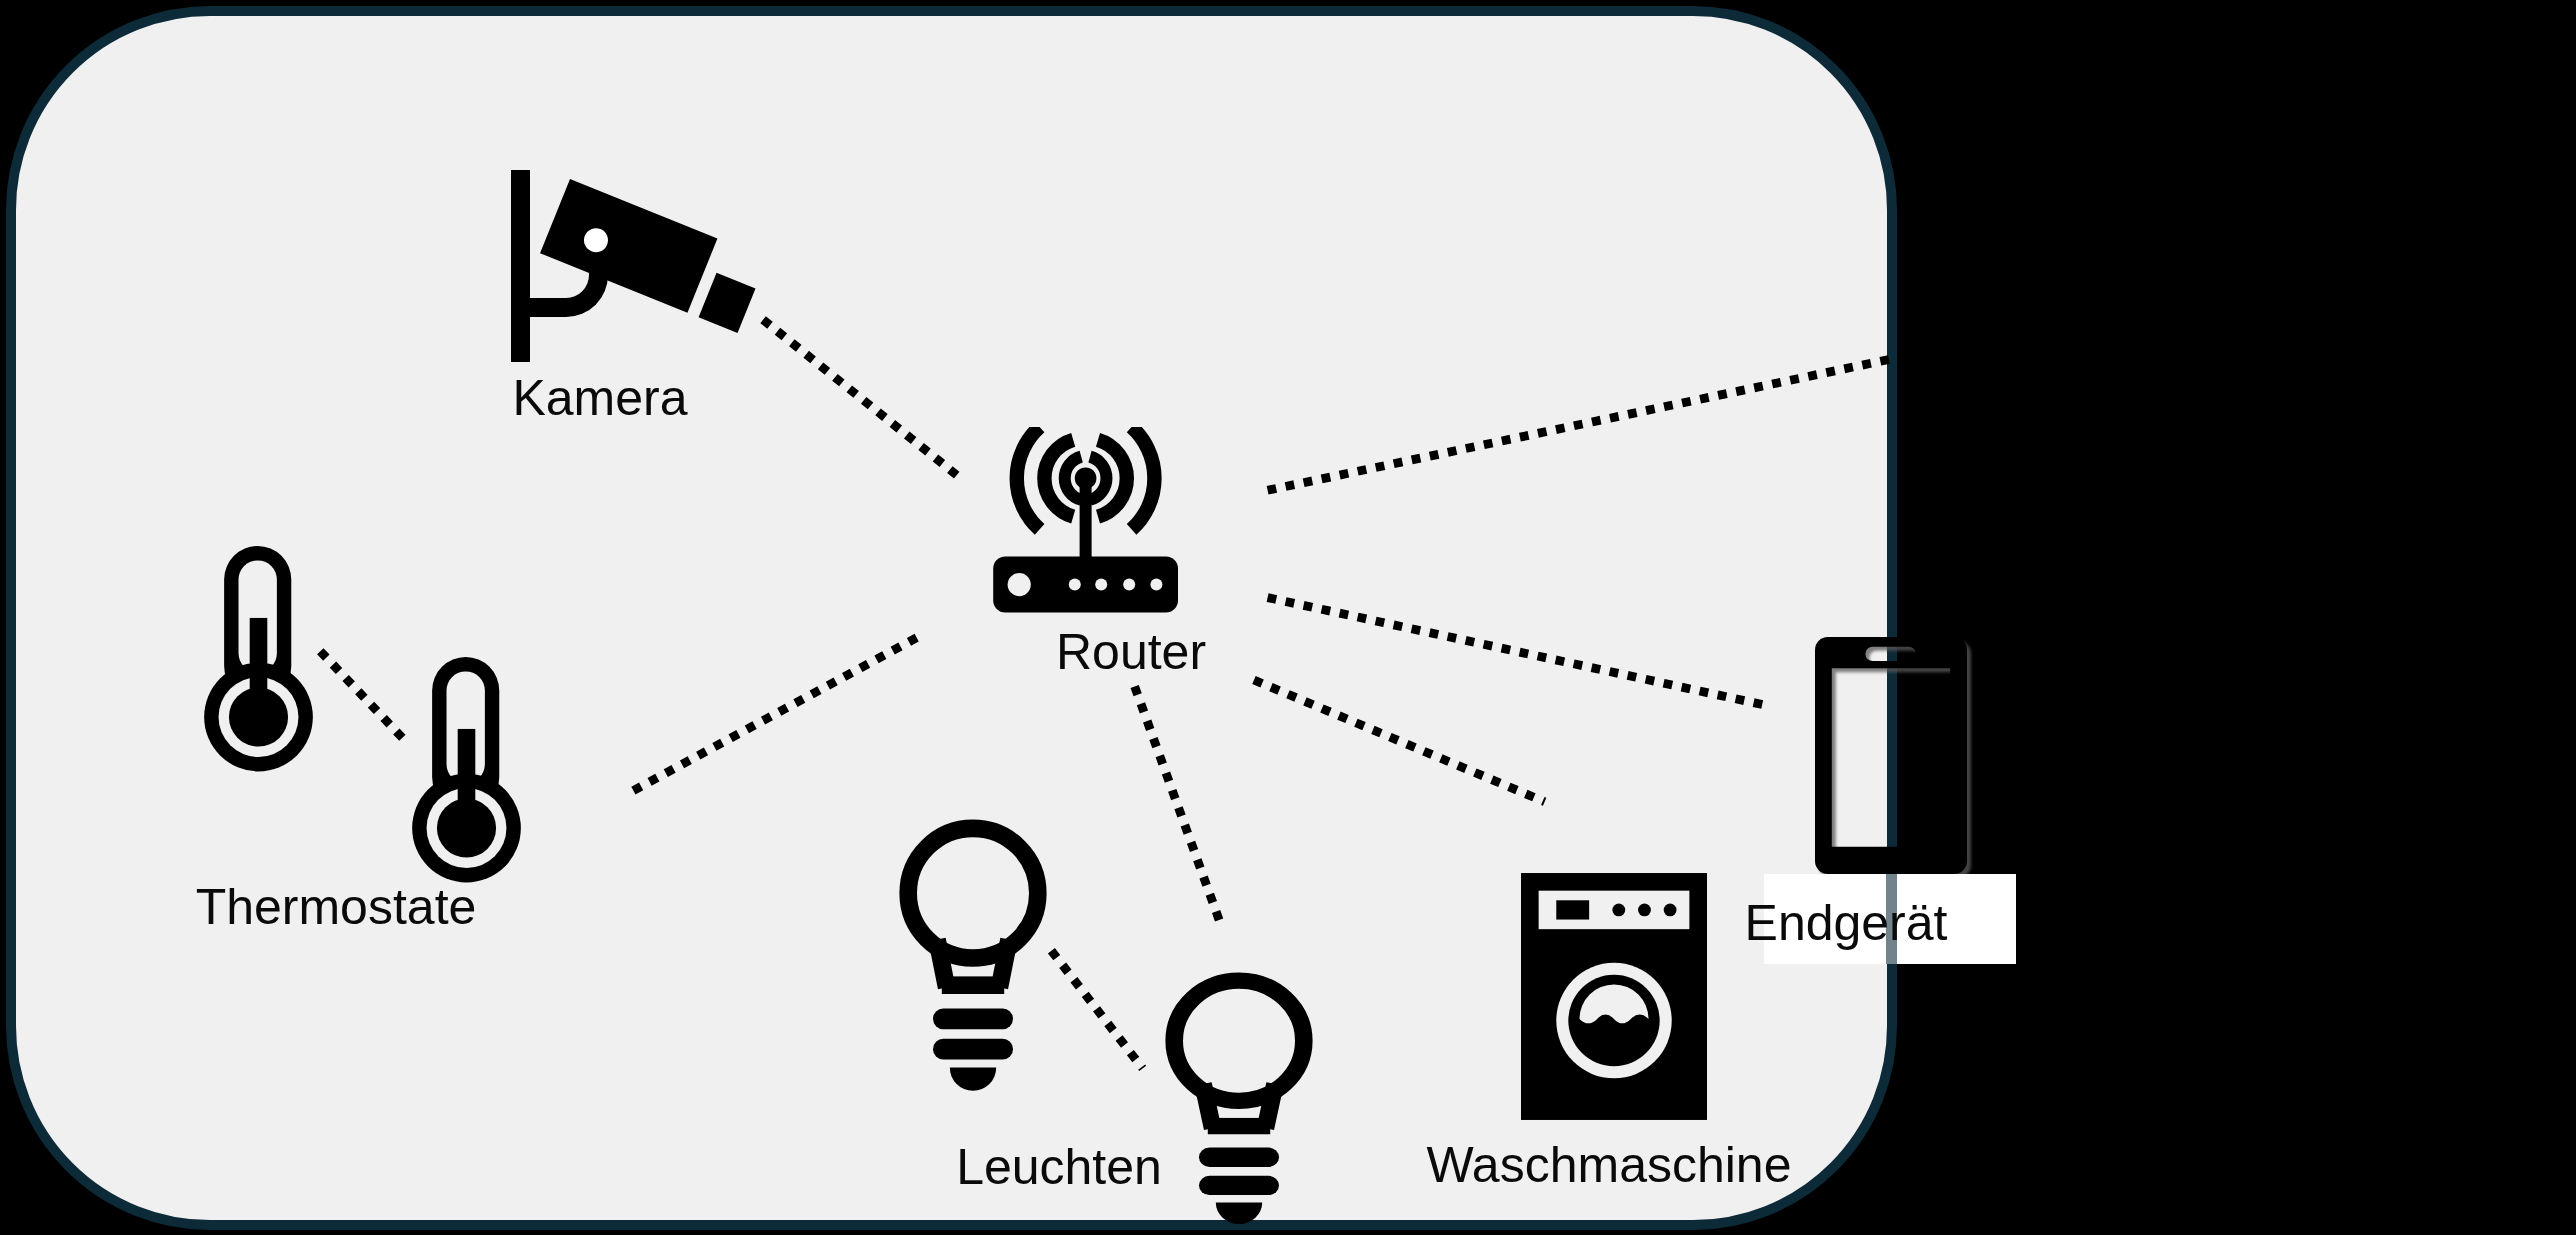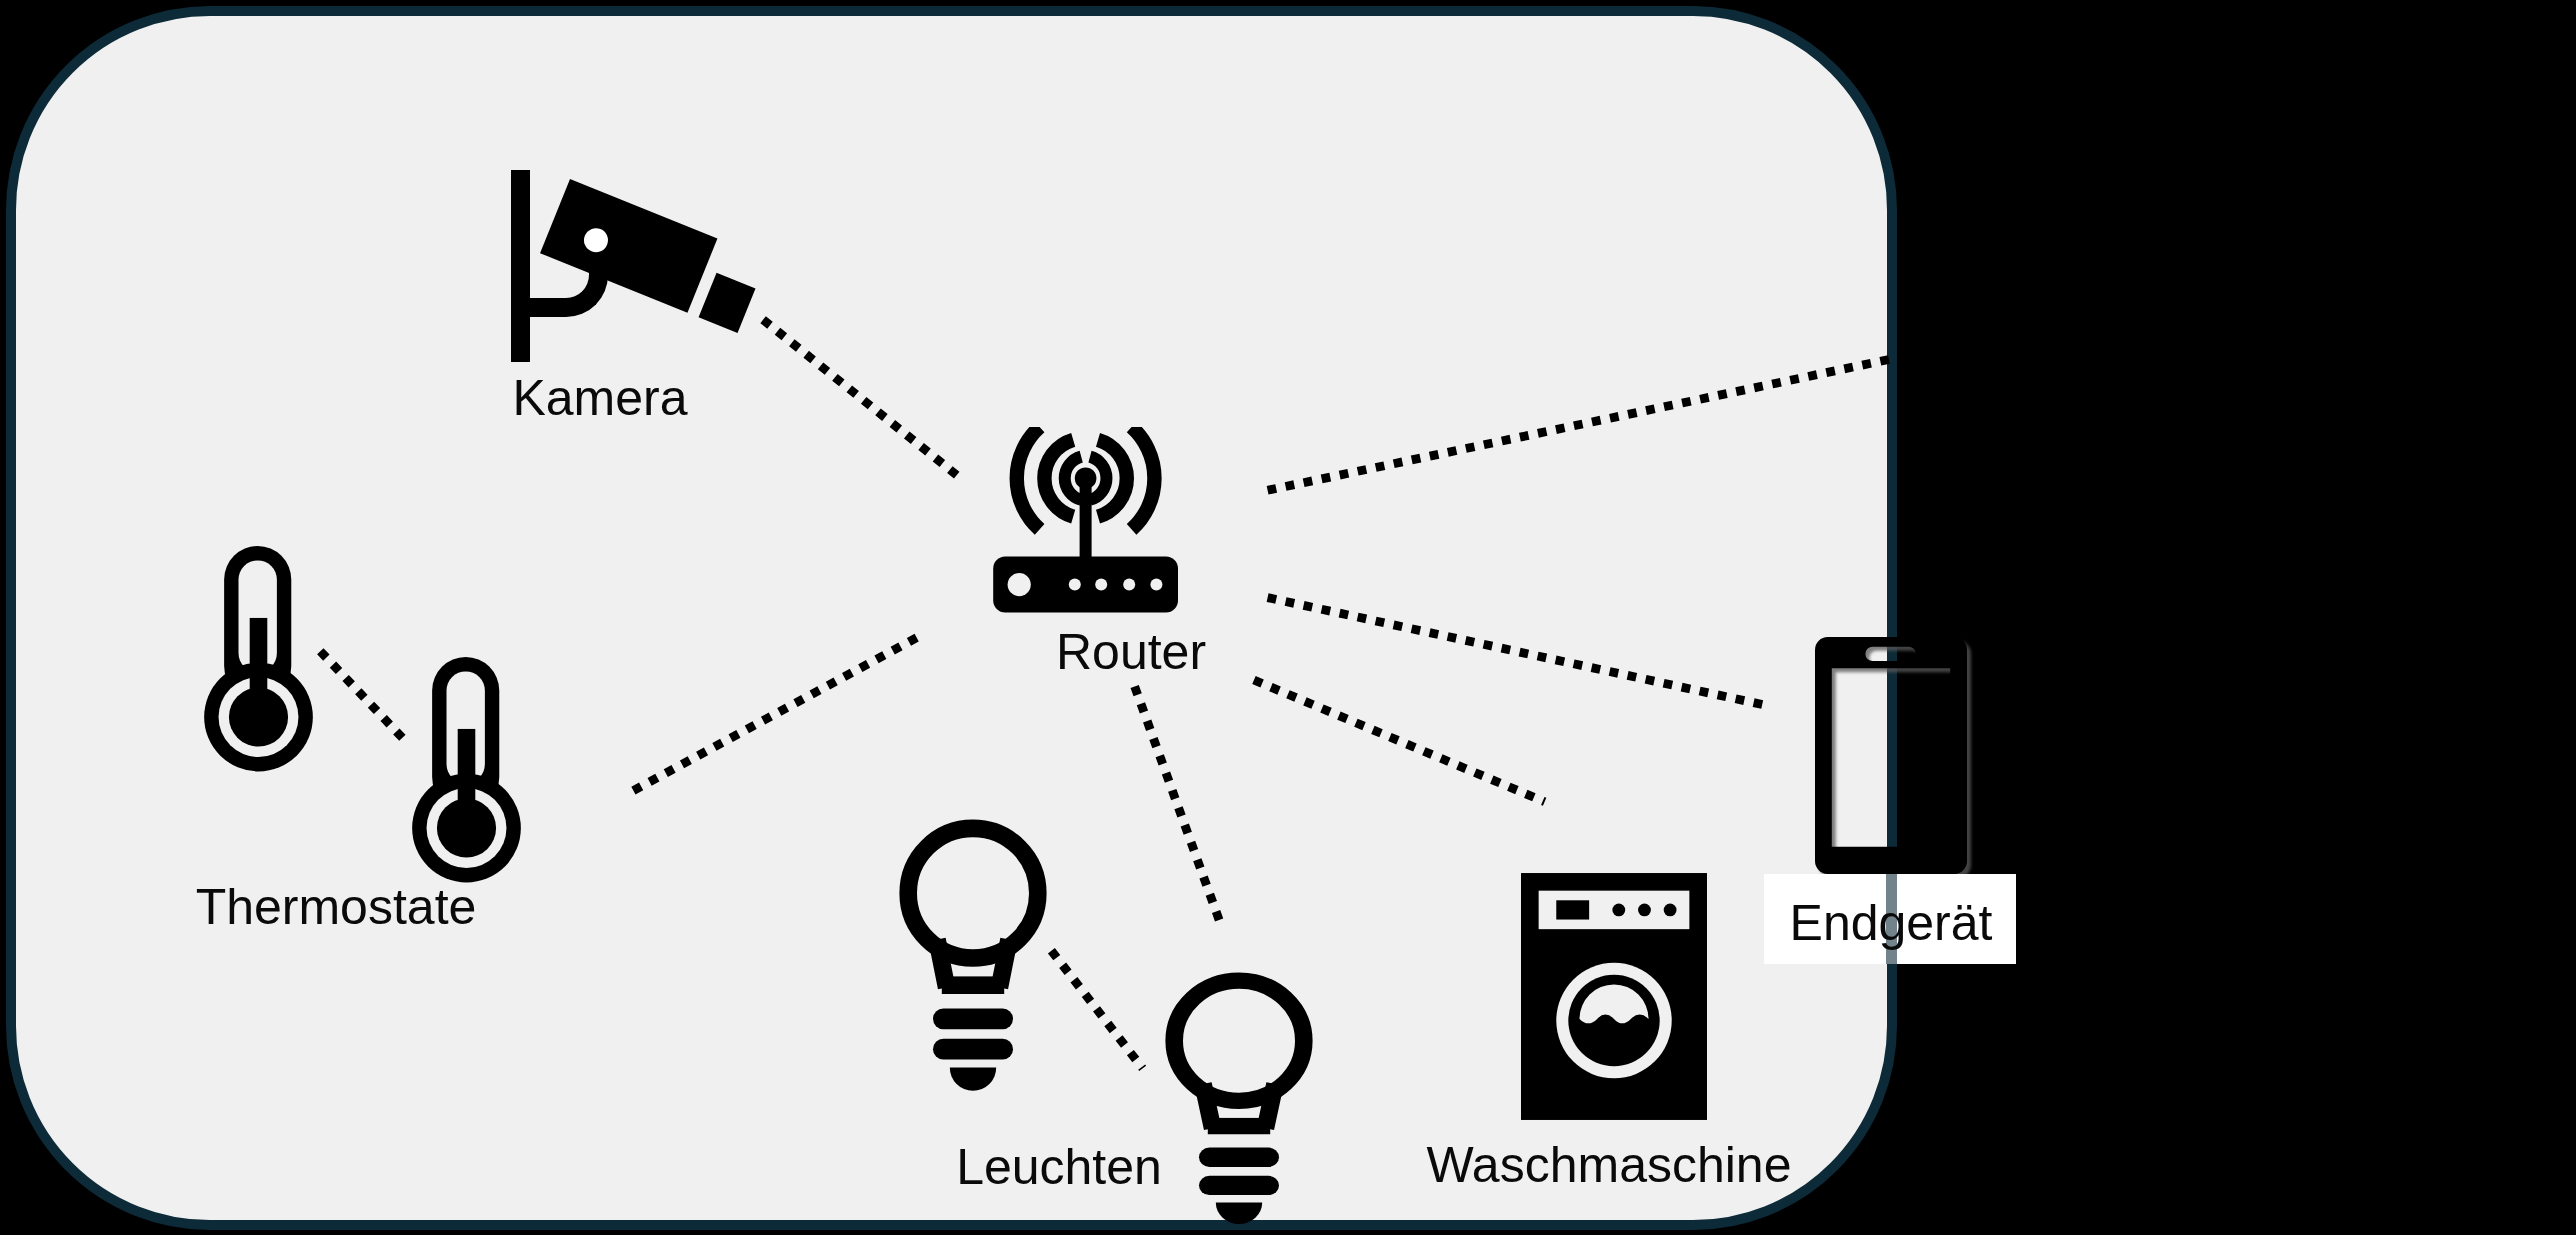--- a/index.html
+++ b/index.html
@@ -34,21 +34,21 @@
     border-bottom-right-radius:42px;}
   .cam-body{position:absolute;left:570px;top:179px;width:213px;height:80px;
     transform:rotate(22deg);transform-origin:0 0;}
   .cam-main{position:absolute;left:0;top:0;width:159px;height:80px;background:var(--ink);}
   .cam-front{position:absolute;left:171px;top:32px;width:42px;height:48px;background:var(--ink);}
   .cam-lens{position:absolute;left:35px;top:35px;width:24px;height:24px;border-radius:50%;background:#fff;}
   .phone{filter:drop-shadow(4px 4.8px 1.6px rgba(90,90,90,0.75));}
   .endgeraet-box{position:absolute;left:1764px;top:874px;width:252px;height:90px;background:var(--box);}
   .border-through{position:absolute;left:1886px;top:874px;width:11.2px;height:90px;
     background:var(--slide-border);opacity:0.58;}
-  .endgeraet-label{position:absolute;left:1891px;top:895px;}
+  .endgeraet-label{position:absolute;left:1846px;top:895px;}
 </style>
 </head>
 <body>
 
 <div class="stage">
 
   <div class="slide"></div>
 
   <svg class="connectors" id="edges-svg" viewBox="0 0 3217 1543">
       <line x1="953" y1="399" x2="1196" y2="594" stroke="#000000" stroke-width="11" stroke-dasharray="11 12"></line>

